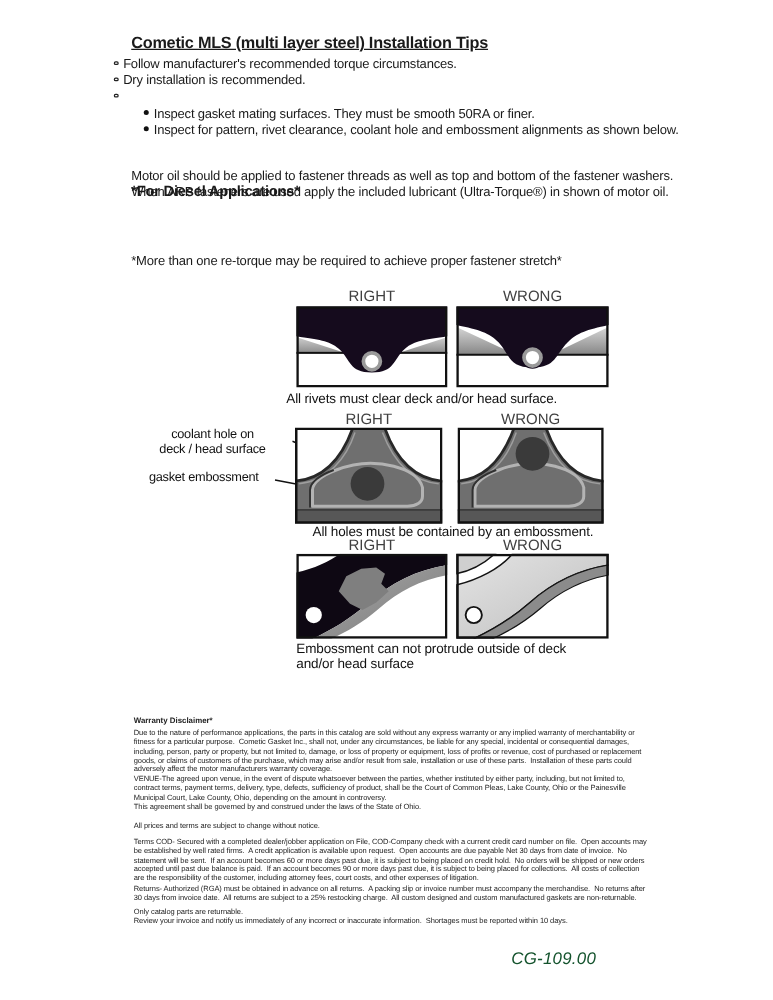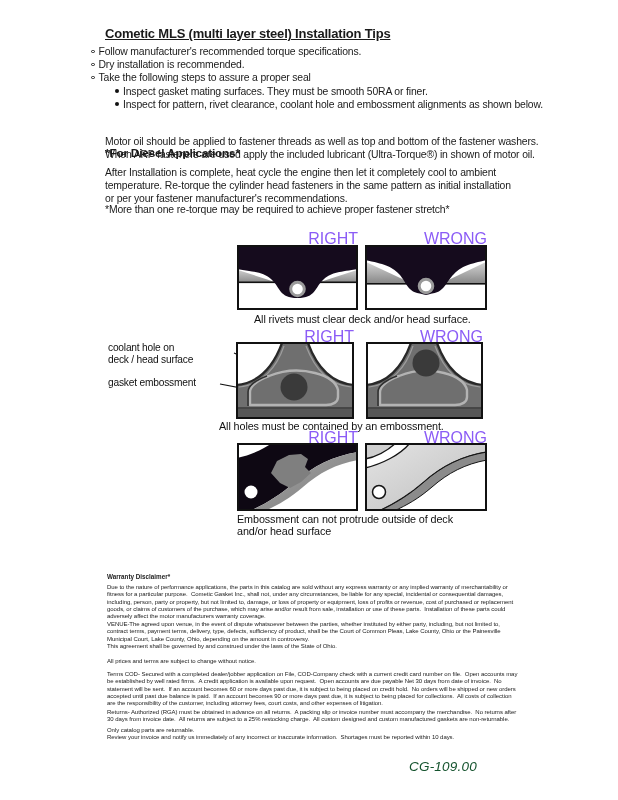--- a/index.html
+++ b/index.html
@@ -18,56 +18,53 @@
   .b-row.sub { margin-left:24px; }
   .mk-o { display:inline-block; width:3.5px; height:3.5px; border:1px solid #222;
           border-radius:50%; margin-right:4px; vertical-align:2px; }
   .mk-f { display:inline-block; width:4px; height:4px; background:#111;
           border-radius:50%; margin-right:4px; vertical-align:2px; }
   .diesel-heading { left:105px; top:118px; font-size:11.8px; font-weight:bold; letter-spacing:-0.2px;margin-top:28px; }
   .para { font-size:10.4px; line-height:12.9px; letter-spacing:-0.15px; white-space:pre-line; }
   .para1 { left:105px; top:136px; }
   .para2 { left:105px; top:167px; }
   .note  { left:105px; top:204px; }
-  .fig-label { font-size:16px; text-align:right; color:#8b5cf6; }
+  .fig-label { font-size:12px; text-align:center; color:#404040; }
   .caption { font-size:10.8px; letter-spacing:-0.1px; color:#111; white-space:pre-line; line-height:12px; }
   .ann { font-size:10.2px; line-height:11.6px; letter-spacing:-0.2px;
-         text-align:left; white-space:pre-line; color:#111; }
+         text-align:center; white-space:pre-line; color:#111; }
   svg.fig { display:block; }
   .legal { font-size:6px; line-height:7.3px; color:#222; white-space:pre-wrap; letter-spacing:-0.05px; }
   .legal-heading { left:107px; top:573px; font-size:6.3px; font-weight:bold; color:#222; }
   .lp1 { left:107px; top:584px; }
   .lp2 { left:107px; top:621px; }
   .lp3 { left:107px; top:658px; }
   .lp4 { left:107px; top:671px; }
   .lp5 { left:107px; top:709px; }
   .lp6 { left:107px; top:727px; }
   .doc-code { left:409px; top:759px; font-size:13.5px; letter-spacing:0.2px; color:#14532d;font-style:italic; }
 </style>
 </head>
 <body>
 
 <div id="page">
 
   <h1 class="abs title">Cometic MLS (multi layer steel) Installation Tips</h1>
 
   <div class="abs bullets">
-    <div class="b-row"><span class="mk-o"></span><span>Follow manufacturer's recommended torque specifications.</span></div>
+    <div class="b-row"><span class="mk-o"></span><span>Follow manufacturer's recommended torque circumstances.</span></div>
     <div class="b-row"><span class="mk-o"></span><span>Dry installation is recommended.</span></div>
-    <div class="b-row"><span class="mk-o"></span><span>Take the following steps to assure a proper seal</span></div>
+    <div class="b-row"><span class="mk-o"></span></div>
     <div class="b-row sub"><span class="mk-f"></span><span>Inspect gasket mating surfaces.  They must be smooth 50RA or finer.</span></div>
     <div class="b-row sub"><span class="mk-f"></span><span>Inspect for pattern, rivet clearance, coolant hole and embossment alignments as shown below.</span></div>
   </div>
 
   <h2 class="abs diesel-heading">*For Diesel Applications*</h2>
   <p class="abs para para1">Motor oil should be applied to fastener threads as well as top and bottom of the fastener washers.
 When ARP fasteners are used apply the included lubricant (Ultra-Torque®) in shown of motor oil.</p>
-  <p class="abs para para2">After Installation is complete, heat cycle the engine then let it completely cool to ambient
-temperature. Re-torque the cylinder head fasteners in the same pattern as initial installation
-or per your fastener manufacturer's recommendations.</p>
   <p class="abs para note">*More than one re-torque may be required to achieve proper fastener stretch*</p>
 
   <div class="abs fig-label" style="left:237px; top:230px; width:121px;">RIGHT</div>
   <div class="abs fig-label" style="left:365px; top:230px; width:122px;">WRONG</div>
 
   <svg class="abs fig" style="left:237px; top:245px;" width="121" height="65" viewBox="0 0 121 65">
     <defs>
       <linearGradient id="g1a" x1="0" y1="0" x2="0" y2="1">
         <stop offset="0" stop-color="#cdcdcd"></stop>
           <stop offset="1" stop-color="#8e8e8e"></stop>
@@ -92,21 +89,21 @@
     <rect width="122" height="65" fill="#ffffff"></rect>
     <polygon points="1,17 47,38.5 1,38.5" fill="url(#g1b)"></polygon>
     <polygon points="121,17 76,38.5 121,38.5" fill="url(#g1b)"></polygon>
     <rect x="0" y="38" width="122" height="1.6" fill="#111111"></rect>
     <path d="M0,0 H122 V15 C104,19 97,21 89,29 C79,39 80,49 61,49 C42,49 43,39 34,29 C26,21 19,19 0,15 Z" fill="#150b1d"></path>
     <circle cx="61" cy="41" r="9" fill="#150b1d"></circle>
     <circle cx="61" cy="41" r="6.8" fill="#ffffff" stroke="#9a9a9a" stroke-width="3"></circle>
     <rect x="1" y="1" width="120" height="63" fill="none" stroke="#111111" stroke-width="2"></rect>
   </svg>
 
-  <p class="abs caption" style="left:254px; top:313px;">All rivets must clear deck and/or head surface.</p>
+  <p class="abs caption" style="left:229px; top:313px;">All rivets must clear deck and/or head surface.</p>
 
   <div class="abs fig-label" style="left:236px; top:328px; width:118px;">RIGHT</div>
   <div class="abs fig-label" style="left:366px; top:328px; width:117px;">WRONG</div>
 
   <div class="abs ann" style="left:108px; top:342px; width:124px;">coolant hole on
 deck / head surface</div>
   <div class="abs ann" style="left:108px; top:377px; width:110px;">gasket embossment</div>
 
   <svg class="abs" style="left:108px; top:335px;" width="200" height="70" viewBox="0 0 200 70">
     <line x1="126" y1="18" x2="186" y2="44" stroke="#111111" stroke-width="1.1"></line>
@@ -136,21 +133,21 @@
     <path d="M0,43 C23,41 37,23 45,1" fill="none" stroke="#282828" stroke-width="2.2"></path>
     <path d="M71,1 C79,23 93,41 117,43" fill="none" stroke="#282828" stroke-width="2.2"></path>
     <path d="M3,45 C25,43 40,25 47,4" fill="none" stroke="#9e9e9e" stroke-width="1.2"></path>
     <path d="M69,4 C77,25 91,43 114,45" fill="none" stroke="#9e9e9e" stroke-width="1.2"></path>
     <path d="M14,63 L14,50 C14,44 22,38 33,34 C48,28 63,27 78,31 C90,34 99,40 101,48 L101,55 C101,60 96,63 89,63 Z" fill="none" stroke="#b3b3b3" stroke-width="2.4" stroke-linejoin="round"></path>
     <path d="M12,64 L12,50 C12,44 20,38 31,34" fill="none" stroke="#303030" stroke-width="1.5"></path>
     <circle cx="60" cy="21" r="13.5" fill="#3a3a3a"></circle>
     <rect x="1" y="1" width="115" height="75" fill="none" stroke="#111111" stroke-width="2"></rect>
   </svg>
 
-  <p class="abs caption" style="left:219px; top:420px;">All holes must be contained by an embossment.</p>
+  <p class="abs caption" style="left:250px; top:420px;">All holes must be contained by an embossment.</p>
 
   <div class="abs fig-label" style="left:237px; top:429px; width:121px;">RIGHT</div>
   <div class="abs fig-label" style="left:365px; top:429px; width:122px;">WRONG</div>
 
   <svg class="abs fig" style="left:237px; top:443px;" width="121" height="68" viewBox="0 0 121 68">
     <defs>
       <linearGradient id="g3a" x1="0" y1="0" x2="1" y2="1">
         <stop offset="0" stop-color="#a8a8a8"></stop>
           <stop offset="1" stop-color="#7a7a7a"></stop>
       </linearGradient>

